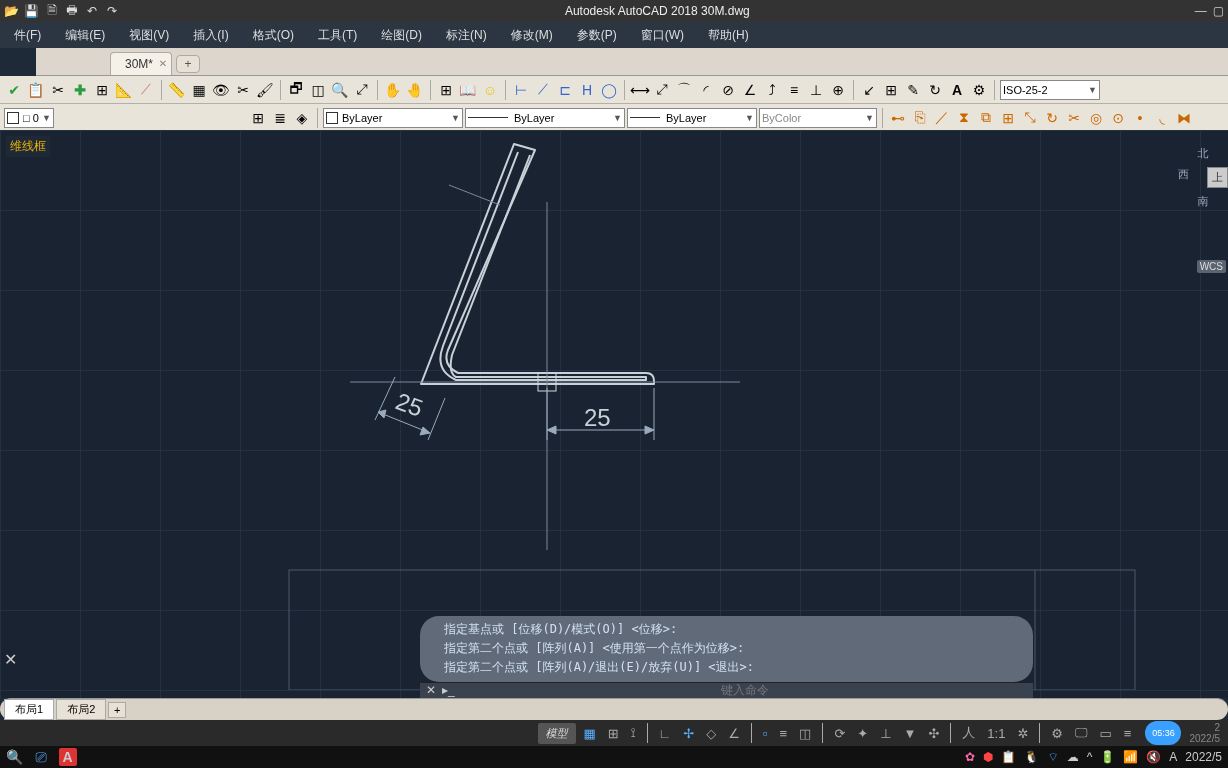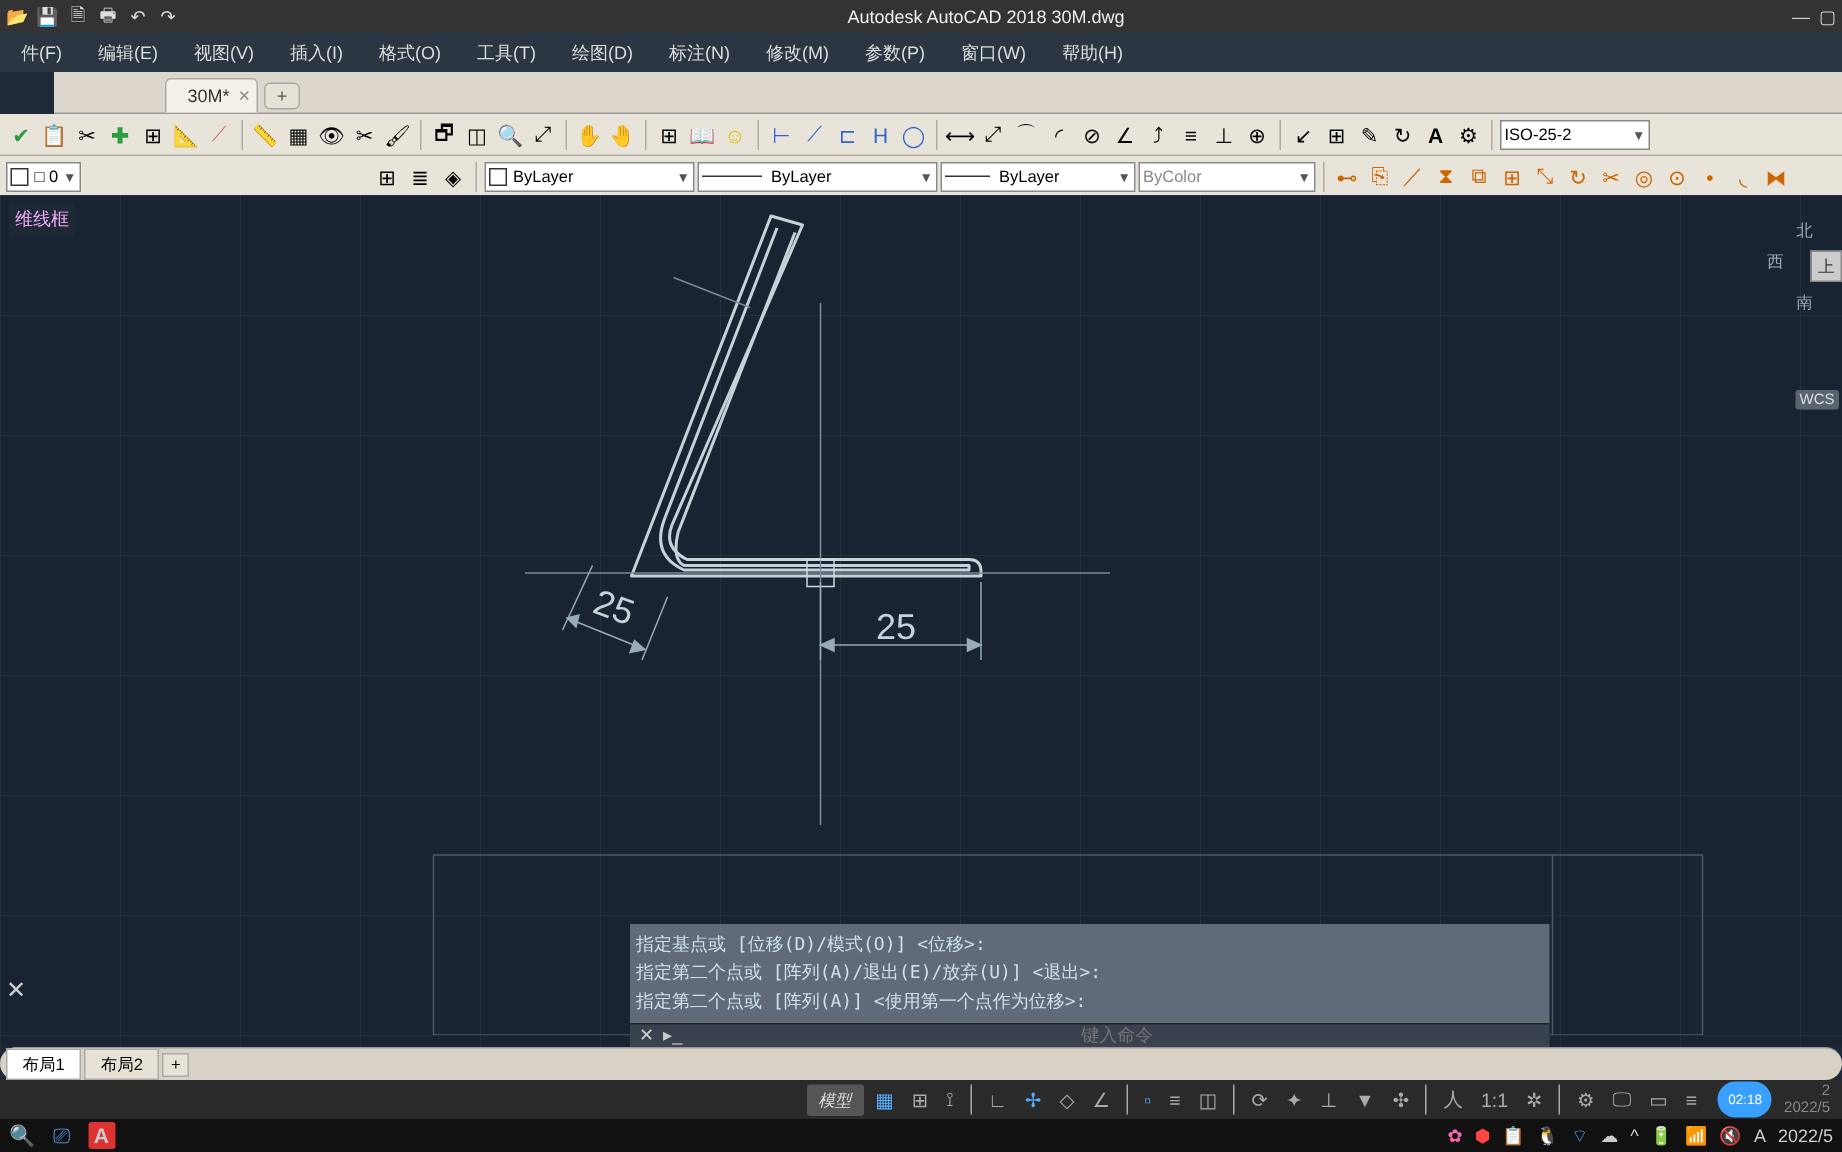--- a/index.html
+++ b/index.html
@@ -26,31 +26,31 @@
 .toolbar-row { height: 28px; background: #e8e4da; border-bottom: 1px solid #b5b0a5; display: flex; align-items: center; padding: 0 4px; gap: 2px; }
 .tool-btn { width: 20px; height: 20px; display: inline-flex; align-items: center; justify-content: center; cursor: pointer; border: 1px solid transparent; font-size: 14px; }
 .sep { width: 1px; height: 20px; background: #aaa; margin: 0 3px; }
 .dropdown { height: 20px; border: 1px solid #888; background: #fff; font-size: 11px; padding: 0 2px; display: flex; align-items: center; }
 .dropdown .arrow { margin-left: auto; font-size: 9px; color: #555; }
 .swatch { width:12px; height:12px; border:1px solid #333; display:inline-block; background:#fff; margin-right:4px;}
 
 
 .canvas { position: absolute; top: 130px; left: 0; right: 0; bottom: 70px; background: #1a2332; overflow: hidden; }
 .canvas .grid { position:absolute; inset:0; background-image: linear-gradient(#253040 1px, transparent 1px), linear-gradient(90deg, #253040 1px, transparent 1px); background-size: 80px 80px; }
-.canvas .panel-label { position: absolute; top: 6px; left: 6px; color: #f0abfc; background: rgba(40,50,60,.4); padding:2px 4px;}
+.canvas .panel-label { position: absolute; top: 6px; left: 6px; color: #eab308; background: rgba(40,50,60,.4); padding:2px 4px;}
 .viewcube { position:absolute; top:10px; right:0; width:50px; height:110px; color:#9ab; font-size:11px; text-align:center;}
 .viewcube div { margin:6px 0;}
 .wcs-badge{position:absolute; top:130px; right:2px; background:#5a6470; color:#ddd; font-size:10px; padding:1px 3px; border-radius:2px;}
 .navball-close{position:absolute; top:520px; left:4px; color:#ccc; font-size:16px;}
 
 svg.drawing { position:absolute; inset:0; }
 
 
 .command-area { position: absolute; bottom: 70px; left: 420px; right: 195px; height: 82px; display:flex; flex-direction:column; }
-.command-log { background: #606a78; color: #d0e0f0; font-size: 12px; padding: 4px 4px; font-family: "SimSun", monospace; line-height:1.6; }
+.command-log { background: #606a78; color: #d0e0f0; font-size: 12px; padding: 4px 24px; font-family: "SimSun", monospace; line-height:1.6;border-radius:19px; }
 .command-input { height:22px; background:#3a4250; border-top:1px solid #222; display:flex; align-items:center; padding:0 6px; color:#888;}
 .command-input .x-icon{color:#ccc; margin-right:6px;}
 
 
 .layout-tabs { position: absolute; bottom: 48px; left: 0; height: 22px; background: #d8d2c6; display: flex; align-items: center; padding: 0 4px; width: 100%; border-top:1px solid #999;border-radius:11px;}
 .layout-tab { padding: 2px 10px; font-size: 11px; background: #e8e2d6; border: 1px solid #aaa; margin-right: 2px; }
 .layout-tab.active { background: #fff; }
 .layout-add { width:18px; height:16px; border:1px solid #aaa; background:#e8e2d6; display:flex; align-items:center; justify-content:center; font-size:11px;}
 
 
@@ -260,22 +260,22 @@
       <polygon points="547,300 556,296 556,304" fill="#9ab"></polygon>
       <polygon points="654,300 645,296 645,304" fill="#9ab"></polygon>
     </g>
     <text x="584" y="296" fill="#c8d0d8" font-size="24" font-family="Arial">25</text>
   </svg>
 </div>
 
 <div class="command-area">
   <div class="command-log">
     <div>指定基点或 [位移(D)/模式(O)] &lt;位移&gt;:</div>
+    <div>指定第二个点或 [阵列(A)] &lt;使用第一个点作为位移&gt;:</div>
     <div>指定第二个点或 [阵列(A)/退出(E)/放弃(U)] &lt;退出&gt;:</div>
-    <div>指定第二个点或 [阵列(A)] &lt;使用第一个点作为位移&gt;:</div>
   </div>
   <div class="command-input">
     <span class="x-icon">✕</span>
     <span style="color:#ccc;margin-right:8px">▸_</span>
     <input type="text" style="flex: 1 1 0%; background: transparent; border: none; color: rgb(170, 170, 170); outline: none; font-size: 12px; text-align: center;" placeholder="键入命令">
   </div>
 </div>
 
 <div class="layout-tabs">
   <div class="layout-tab active">布局1</div>
@@ -305,21 +305,21 @@
   <span class="status-btn">✣</span>
   <span class="sep"></span>
   <span class="status-btn">人</span>
   <span class="status-btn">1:1</span>
   <span class="status-btn">✲</span>
   <span class="sep"></span>
   <span class="status-btn">⚙</span>
   <span class="status-btn">🖵</span>
   <span class="status-btn">▭</span>
   <span class="status-btn">≡</span>
-  <div class="clock-badge">02:18</div>
+  <div class="clock-badge">05:36</div>
   <div style="color:#888;font-size:10px;margin-left:4px;line-height:1.1;text-align:right">
     <div>2</div>
     <div>2022/5</div>
   </div>
 </div>
 
 <div class="taskbar">
   <div class="taskbar-left">
     <span>🔍</span>
     <span style="color:#5af">⎚</span>

